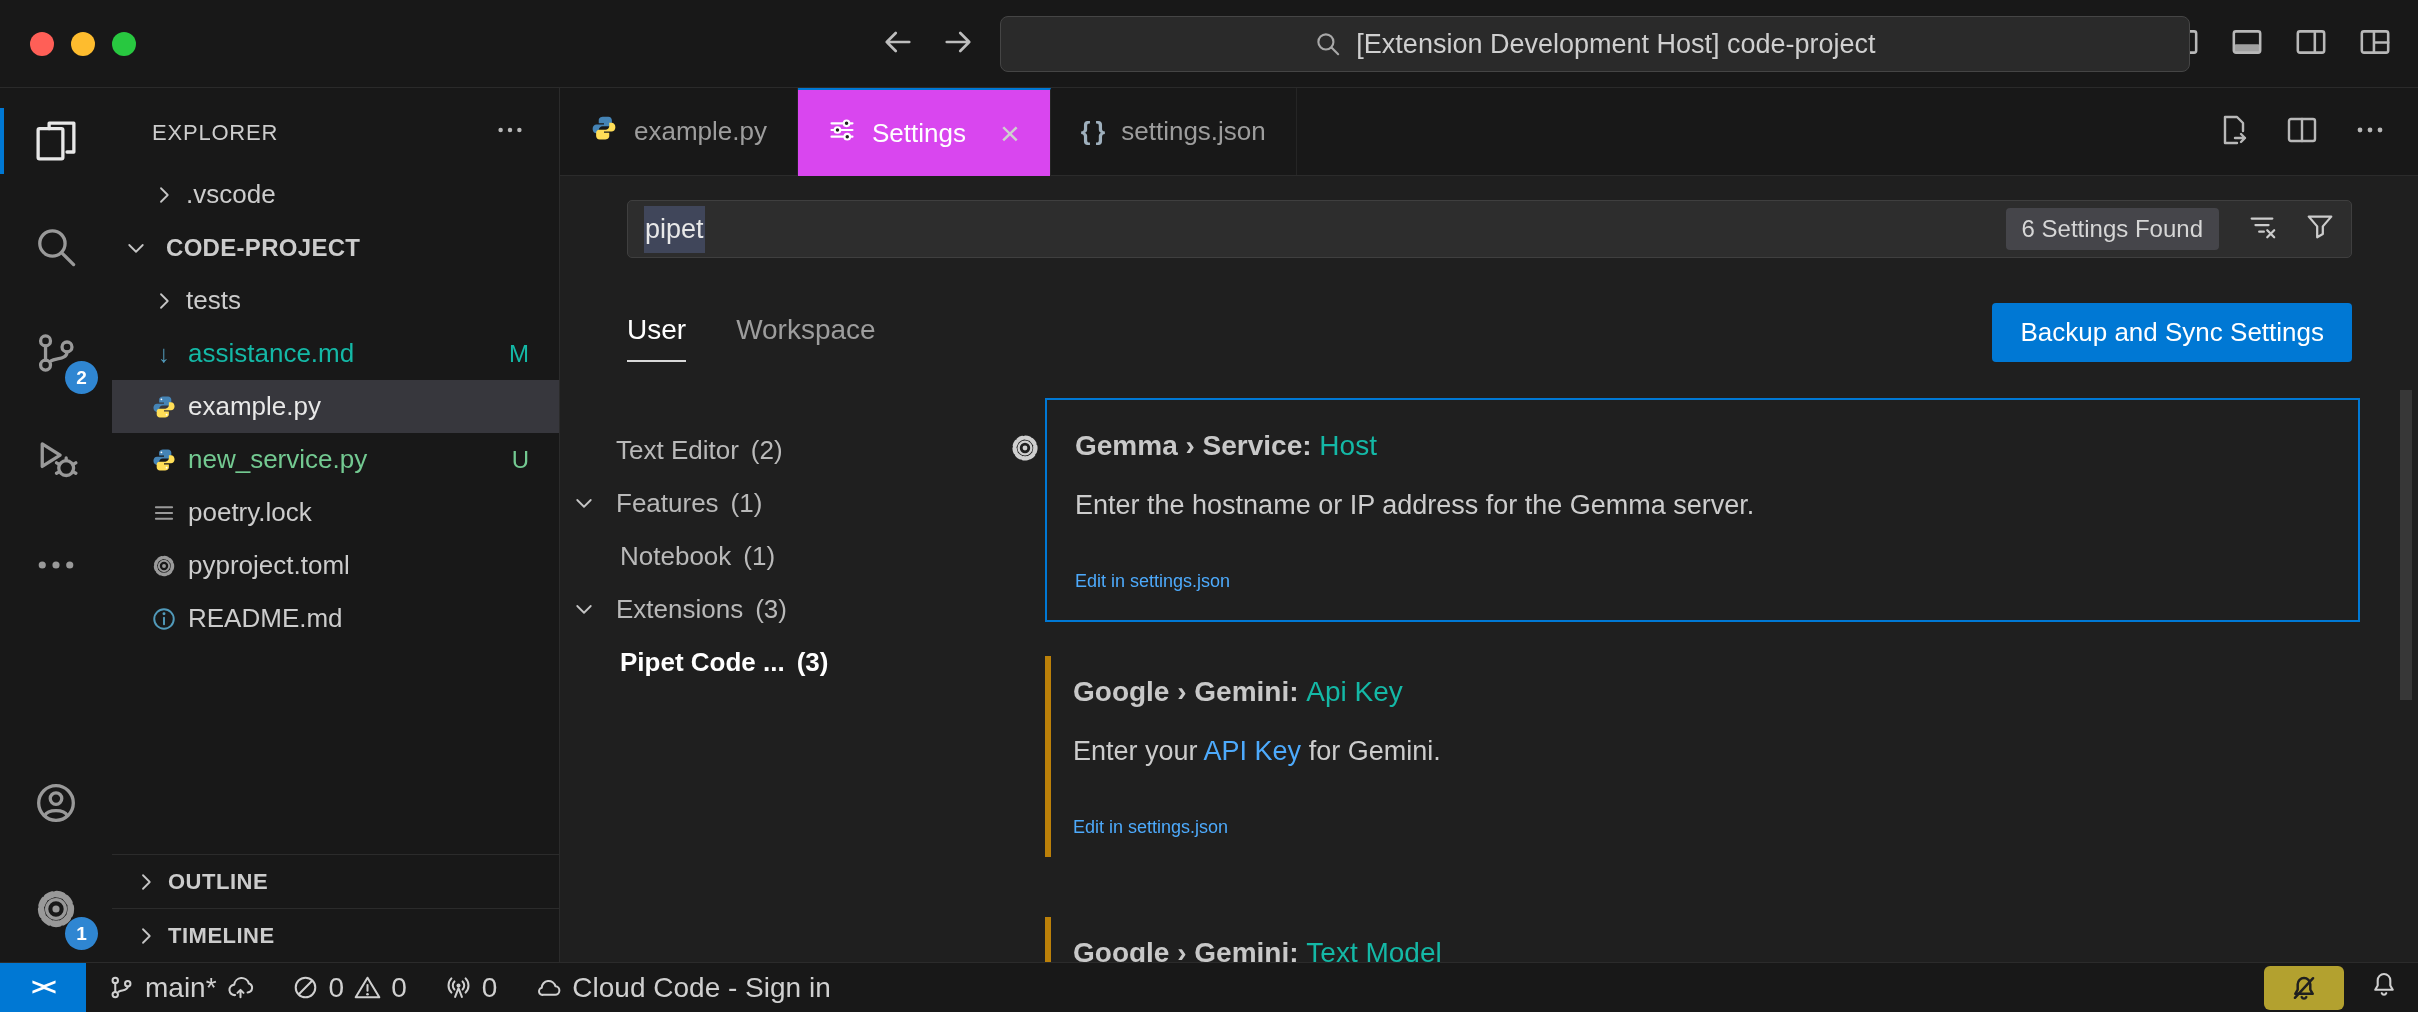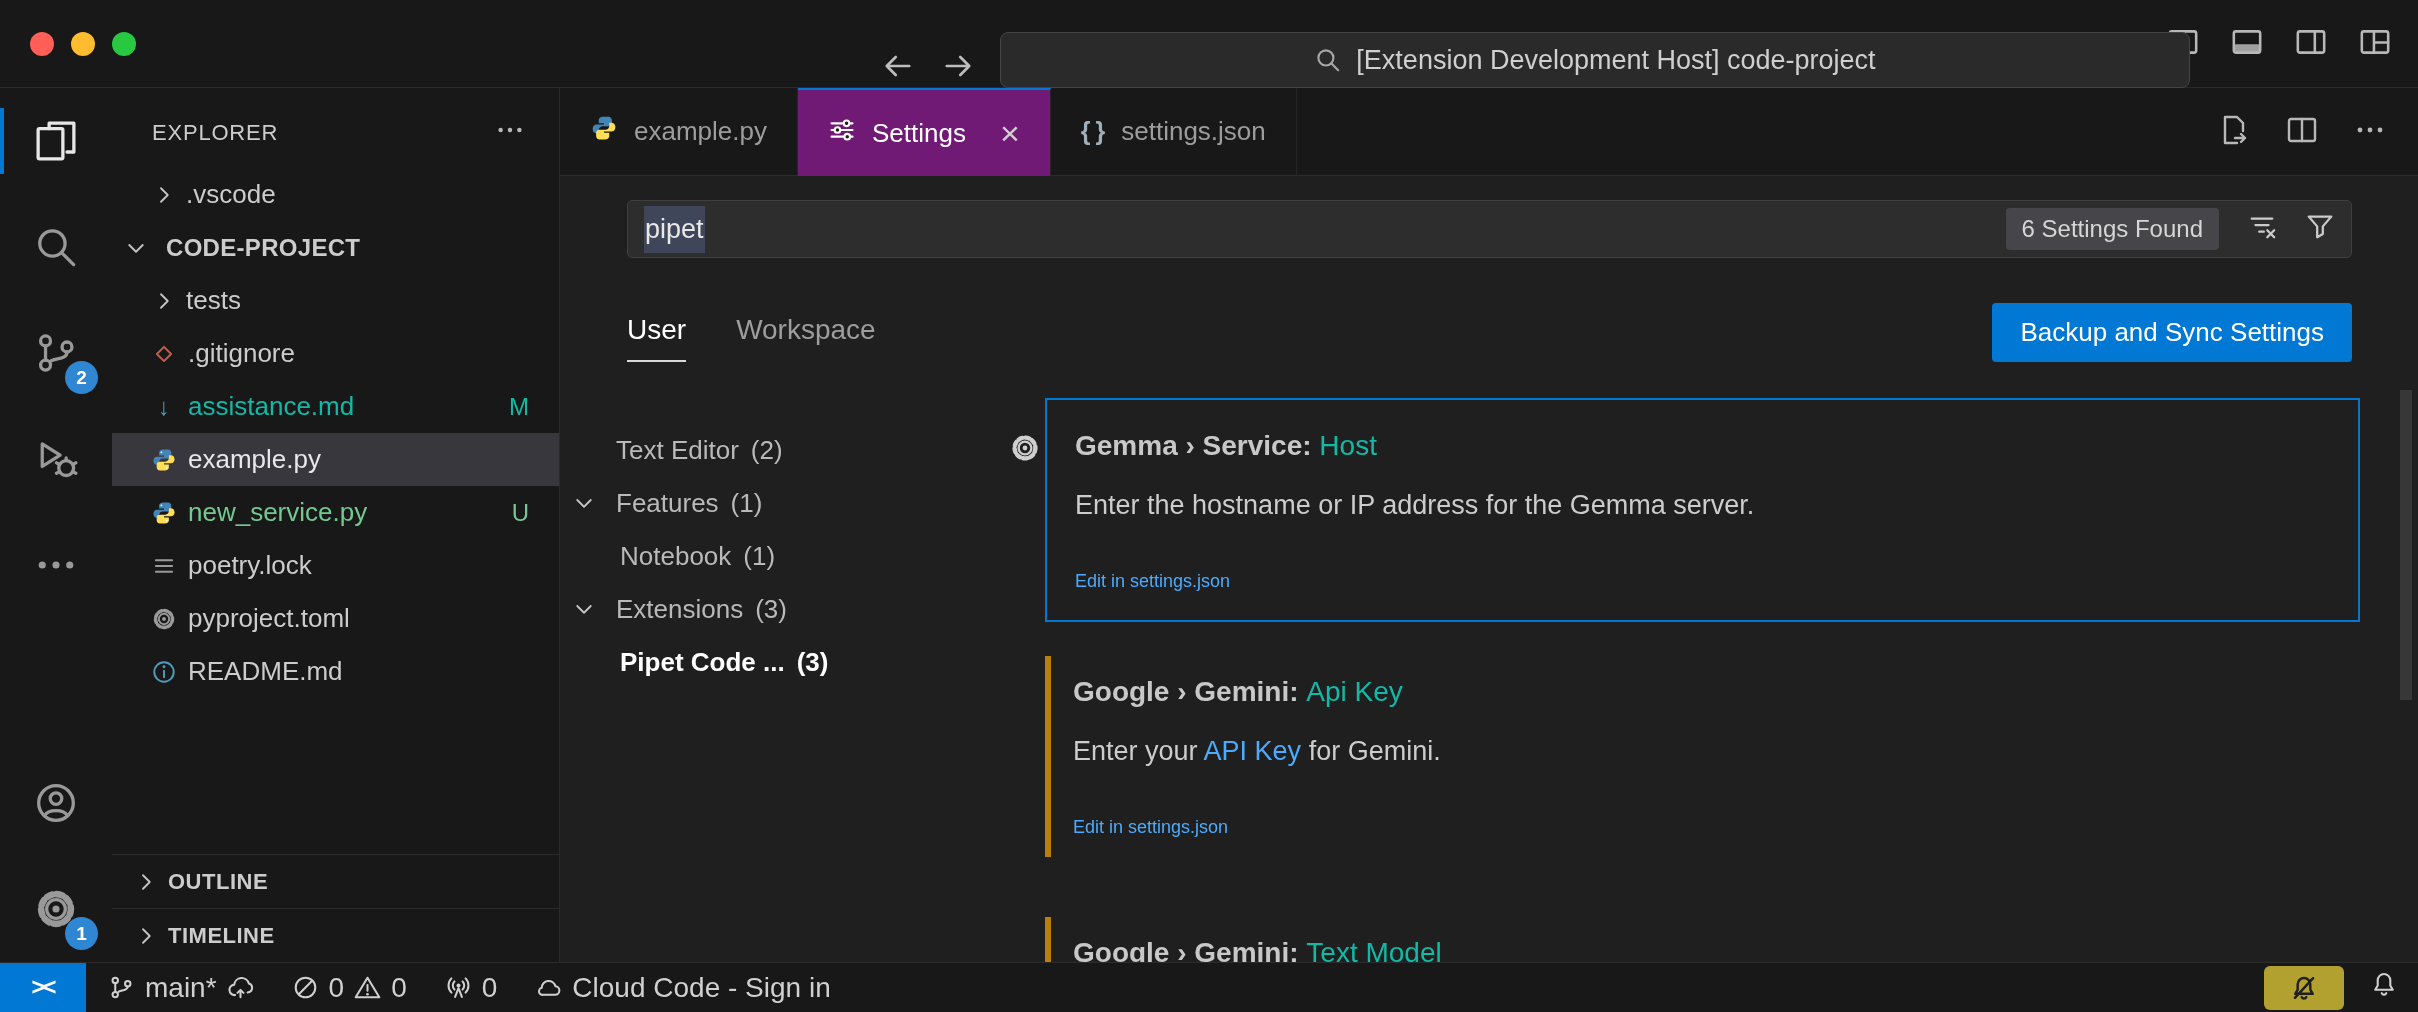--- a/index.html
+++ b/index.html
@@ -7,21 +7,21 @@
     width:2418px;height:1012px;overflow:hidden;background:#1f1f1f;
     font-family:"Liberation Sans",sans-serif;color:#cccccc;
   }
   .ic{fill:none;stroke:currentColor;stroke-width:1.2;stroke-linecap:round;stroke-linejoin:round}
   
   .titlebar{height:88px;background:#181818;border-bottom:1px solid #2a2a2a;box-sizing:border-box;
     display:flex;align-items:center;position:relative}
   .traffic{display:flex;gap:17px;padding-left:30px}
   .light{width:24px;height:24px;border-radius:50%}
   .l-red{background:#ff5f57}.l-yellow{background:#febc2e}.l-green{background:#28c840}
-  .tb-nav{position:absolute;left:880px;top:0;height:88px;display:flex;align-items:flex-end;gap:24px;color:#bdbdbd}
+  .tb-nav{position:absolute;left:880px;top:0;height:88px;display:flex;align-items:center;gap:24px;color:#bdbdbd}
   .navarrow svg{width:36px;height:36px}
   .cmd{width:1190px;height:56px;background:#2a2a2a;border:1px solid #454545;border-radius:8px;
     display:flex;align-items:center;justify-content:center;gap:14px;color:#cfcfcf;font-size:27px;box-sizing:border-box}
   .cmd svg{width:28px;height:28px;color:#a8a8a8}
   .tb-right{margin-left:auto;display:flex;gap:30px;padding-right:26px;color:#b8b8b8}
   .tb-right svg{width:34px;height:34px}
   
   .main{display:flex;height:874px}
   
   .activitybar{width:112px;background:#181818;display:flex;flex-direction:column;align-items:center;flex-shrink:0}
@@ -51,21 +51,21 @@
   .badge-letter{margin-left:auto;padding-right:30px;font-size:24px}
   .sb-section{height:53px;border-top:1px solid #2b2b2b;display:flex;align-items:center;gap:10px;padding-left:22px;
     font-weight:700;font-size:22px;letter-spacing:.5px;color:#cccccc;flex-shrink:0}
   .sb-section .chev{color:#c5c5c5;display:flex}
   .sb-section svg{width:24px;height:24px}
   
   .editor{flex:1;display:flex;flex-direction:column;background:#1f1f1f;min-width:0}
   .tabbar{height:88px;background:#181818;display:flex;align-items:stretch;border-bottom:1px solid #2b2b2b;box-sizing:border-box}
   .tab{display:flex;align-items:center;gap:16px;padding:0 30px;font-size:26px;color:#9d9d9d;
     border-right:1px solid #252525;position:relative;box-sizing:border-box}
-  .tab.active{background:#701a75;color:#ffffff;border-top:2px solid #0078d4;margin-bottom:-1px}
+  .tab.active{background:#d946ef;color:#ffffff;border-top:2px solid #0078d4;margin-bottom:-1px}
   .tab .close{margin-left:18px;font-size:34px;color:#cfcfcf;line-height:1}
   .g-close::before{content:"\00D7"}
   .g-braces{font-weight:700;color:#9fb0bd;font-size:25px}
   .g-braces::before{content:"{\2009}"}
   .g-md{color:#519aba;font-weight:700}
   .g-md::before{content:"\2193"}
   .g-remote::before{content:"><"}
   .tab .ticon svg{width:28px;height:28px}
   .tab-actions{margin-left:auto;display:flex;align-items:center;gap:36px;padding-right:32px;color:#b8b8b8}
   .tab-actions svg{width:32px;height:32px}
@@ -252,28 +252,20 @@
       </div>
       <div class="trow">
         <span class="chev">
             <svg class="ic" viewBox="0 0 16 16">
               <path d="M6 3.5L10.5 8 6 12.5"></path>
             </svg>
           </span>
         <span>tests</span>
       </div>
       <div class="trow">
-        <span class="ficon">
-            <svg viewBox="0 0 16 16" class="ic" style="color:#bd5f50">
-              <rect x="4.9" y="4.9" width="6.2" height="6.2" transform="rotate(45 8 8)"></rect>
-            </svg>
-          </span>
-        <span>.gitignore</span>
-      </div>
-      <div class="trow">
         <span class="ficon g-md"></span>
         <span class="c-mod">assistance.md</span>
         <span class="badge-letter c-mod">M</span>
       </div>
       <div class="trow selected">
         <span class="ficon">
           <svg viewBox="0 0 16 16">
               <path d="M8 1.5c-2.2 0-3 .9-3 2v1.8h3V6H3.7c-1.2 0-2.2 1-2.2 2.5S2.5 11 3.7 11h1.3V9.2C5 8 6 7 7.2 7h3.6c1 0 1.7-.8 1.7-1.8V3.5c0-1.1-.8-2-2-2z" fill="#4584b6"></path>
               <path d="M8 14.5c2.2 0 3-.9 3-2v-1.8H8V10h4.3c1.2 0 2.2-1 2.2-2.5S13.5 5 12.3 5H11v1.8C11 8 10 9 8.8 9H5.2c-1 0-1.7.8-1.7 1.8v1.7c0 1.1.8 2 2 2z" fill="#ffde57"></path>
               <circle cx="6.4" cy="3.3" r=".55" fill="#fff"></circle>

